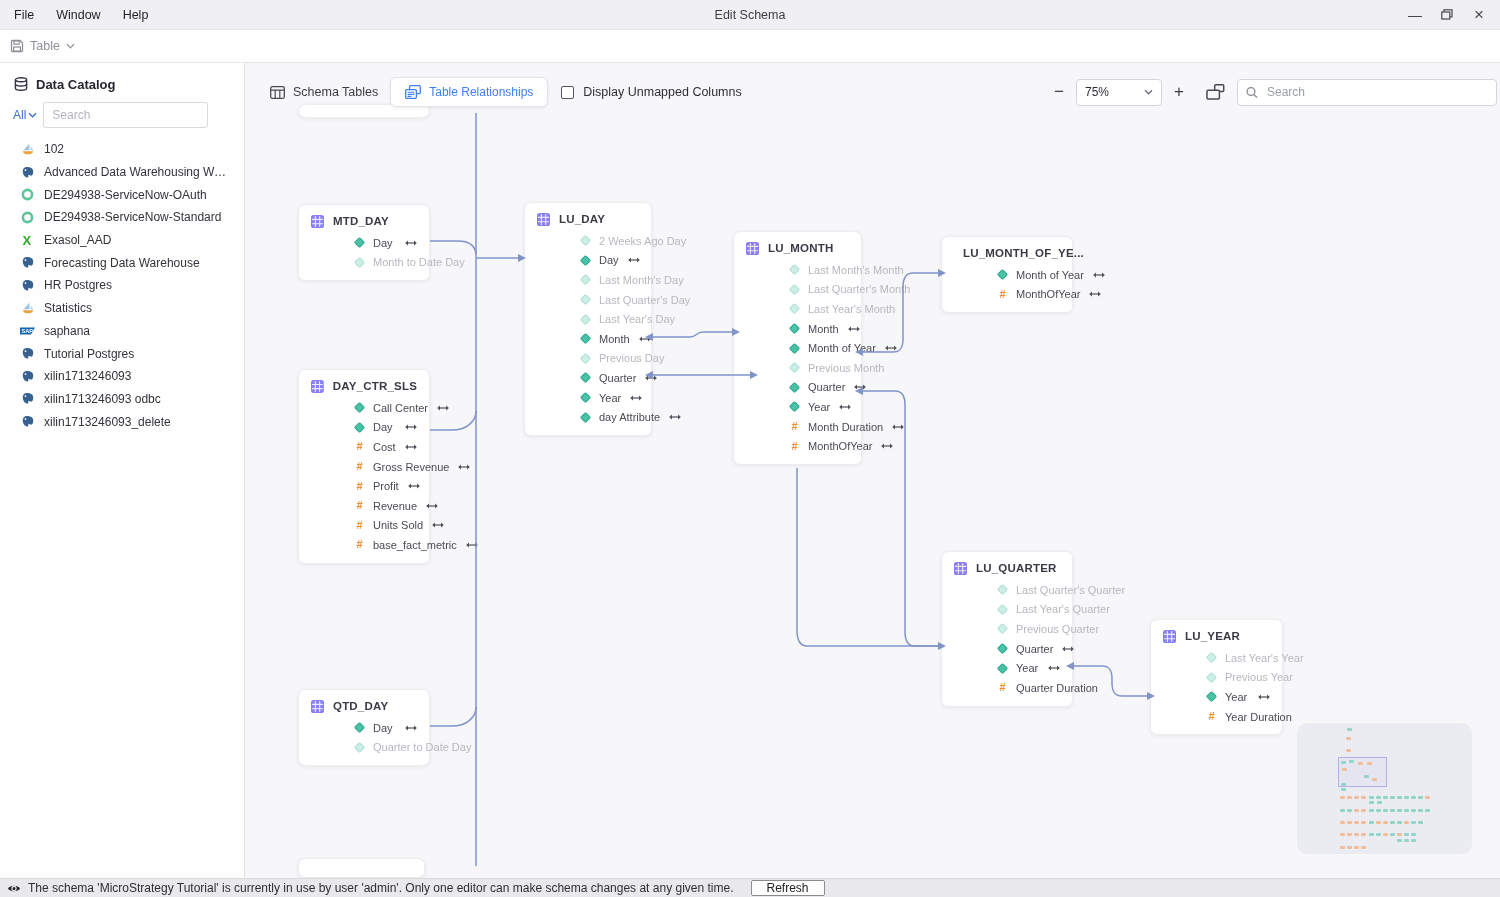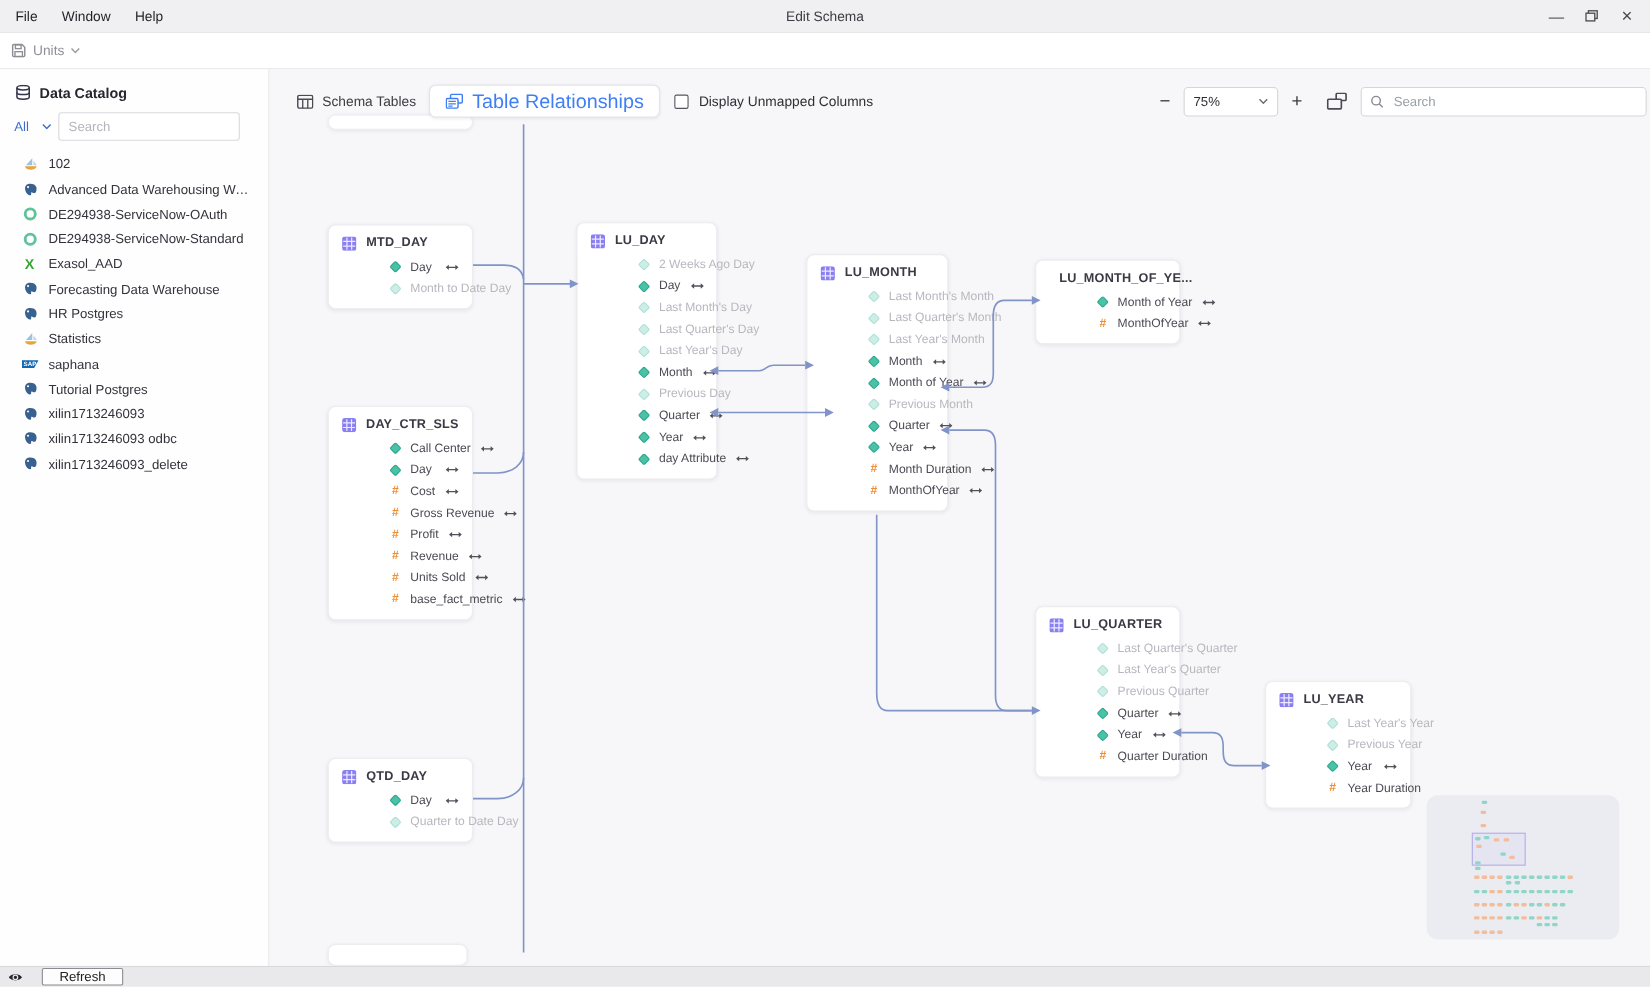--- a/index.html
+++ b/index.html
@@ -14,33 +14,33 @@
   .win-btn{width:26px;height:22px;display:flex;align-items:center;justify-content:center;color:#4a4a4e;font-size:14px;}
   
   .savebar{height:33px;background:#fff;border-bottom:1px solid #e7e7ea;display:flex;align-items:center;padding-left:10px;gap:6px;}
   .save-label{font-size:12.5px;color:#8f8f97;}
   
   .main{display:flex;height:815px;}
   .sidebar{width:245px;background:#fefefe;border-right:1px solid #e2e2e5;padding-top:9px;flex:none;}
   .catalog-head{display:flex;align-items:center;gap:8px;padding:0 14px;height:24px;}
   .catalog-title{font-size:13px;font-weight:700;color:#26262e;}
   .filter-row{display:flex;align-items:center;gap:6px;padding:6px 0 6px 13px;}
-  .all-dd{font-size:12px;color:#3d6ec9;display:flex;align-items:center;gap:12px;justify-content:center;}
+  .all-dd{font-size:12px;color:#3d6ec9;display:flex;align-items:center;gap:2px;justify-content:center;}
   .side-search{width:165px;height:26px;border:1px solid #d9d9de;border-radius:3px;background:#fff;font-size:12px;color:#333;padding:0 8px;font-family:"Liberation Sans",sans-serif;}
   .side-search::placeholder{color:#b4b4bc;}
   .cat-list{margin-top:4px;}
   .cat-item{display:flex;align-items:center;gap:9px;height:22.7px;padding-left:20px;cursor:default;}
   .cat-item .lbl{font-size:12px;color:#33333b;white-space:nowrap;overflow:hidden;text-overflow:ellipsis;max-width:185px;}
   .cat-ic{width:15px;height:14px;display:flex;align-items:center;justify-content:center;flex:none;}
   
   .canvas{position:relative;flex:1;background:#f7f7f9;overflow:hidden;}
   .ctoolbar{position:absolute;left:0;right:0;top:15px;height:28px;display:flex;align-items:center;z-index:30;}
   .schema-tables{display:flex;align-items:center;gap:8px;margin-left:25px;font-size:12.5px;color:#3c3c44;}
   .rel-btn{display:flex;align-items:center;gap:8px;margin-left:12px;background:#fff;border:1px solid #e3e3e8;
-    box-shadow:0 1px 3px rgba(25,25,60,.08);border-radius:6px;height:28px;padding:14px 14px;font-size:18px;color:#3f7ef4;}
+    box-shadow:0 1px 3px rgba(25,25,60,.08);border-radius:6px;height:28px;padding:14px 14px;font-size:12px;color:#3f7ef4;}
   .unmapped{display:flex;align-items:center;gap:9px;margin-left:13px;font-size:12.5px;color:#2e2e36;}
   .checkbox{width:13px;height:13px;border:1.4px solid #55555e;border-radius:2px;background:#fff;}
   .zoom-group{margin-left:auto;display:flex;align-items:center;}
   .zbtn{font-size:17px;color:#3a3a40;width:22px;text-align:center;}
   .zoom-select{width:86px;height:27px;border:1px solid #d6d6da;border-radius:4px;background:#fff;display:flex;align-items:center;
     font-size:12px;color:#2e2e36;padding:0 8px;margin:0 6px 0 6px;}
   .zoom-select .chev{margin-left:auto;}
   .fit-btn{margin:0 12px 0 16px;display:flex;align-items:center;}
   .canvas-search{width:260px;height:27px;border:1px solid #d6d6da;border-radius:4px;background:#fff;display:flex;align-items:center;
     gap:7px;padding:0 8px;margin-right:3px;}
@@ -96,21 +96,21 @@
 </div>
 
 <div class="savebar">
   <span style="display:flex;">
     <svg width="14" height="14" viewBox="0 0 14 14">
         <path d="M1.5 2.5 a1 1 0 0 1 1-1 H10 l2.5 2.5 V11.5 a1 1 0 0 1 -1 1 H2.5 a1 1 0 0 1 -1-1 Z" fill="none" stroke="#8d8d94" stroke-width="1.3"></path>
         <rect x="4" y="1.8" width="5.2" height="3.4" fill="none" stroke="#8d8d94" stroke-width="1.2"></rect>
         <rect x="3.6" y="8" width="6.8" height="4.3" fill="none" stroke="#8d8d94" stroke-width="1.2"></rect>
       </svg>
   </span>
-  <span class="save-label">Units</span>
+  <span class="save-label">Table</span>
   <span style="display:flex;">
     <svg width="9" height="6" viewBox="0 0 9 6">
         <path d="M1 1.2 L4.5 4.8 L8 1.2" fill="none" stroke="#9a9aa1" stroke-width="1.3"></path>
       </svg>
   </span>
 </div>
 
 <div class="main">
 
   <div class="sidebar">
@@ -988,14 +988,15 @@
   </div>
 </div>
 
 <div class="statusbar">
   <span style="display:flex;">
     <svg width="14" height="11" viewBox="0 0 14 11">
         <path d="M1 5.5 C3 1.8 11 1.8 13 5.5 C11 9.2 3 9.2 1 5.5 Z" fill="#26262c"></path>
         <circle cx="7" cy="5.5" r="2.1" fill="#26262c" stroke="#e9e9eb" stroke-width="1.1"></circle>
       </svg>
   </span>
+  <span class="status-msg">The schema 'MicroStrategy Tutorial' is currently in use by user 'admin'. Only one editor can make schema changes at any given time.</span>
   <button class="refresh-btn">Refresh</button>
 </div>
 
 </body></html>

